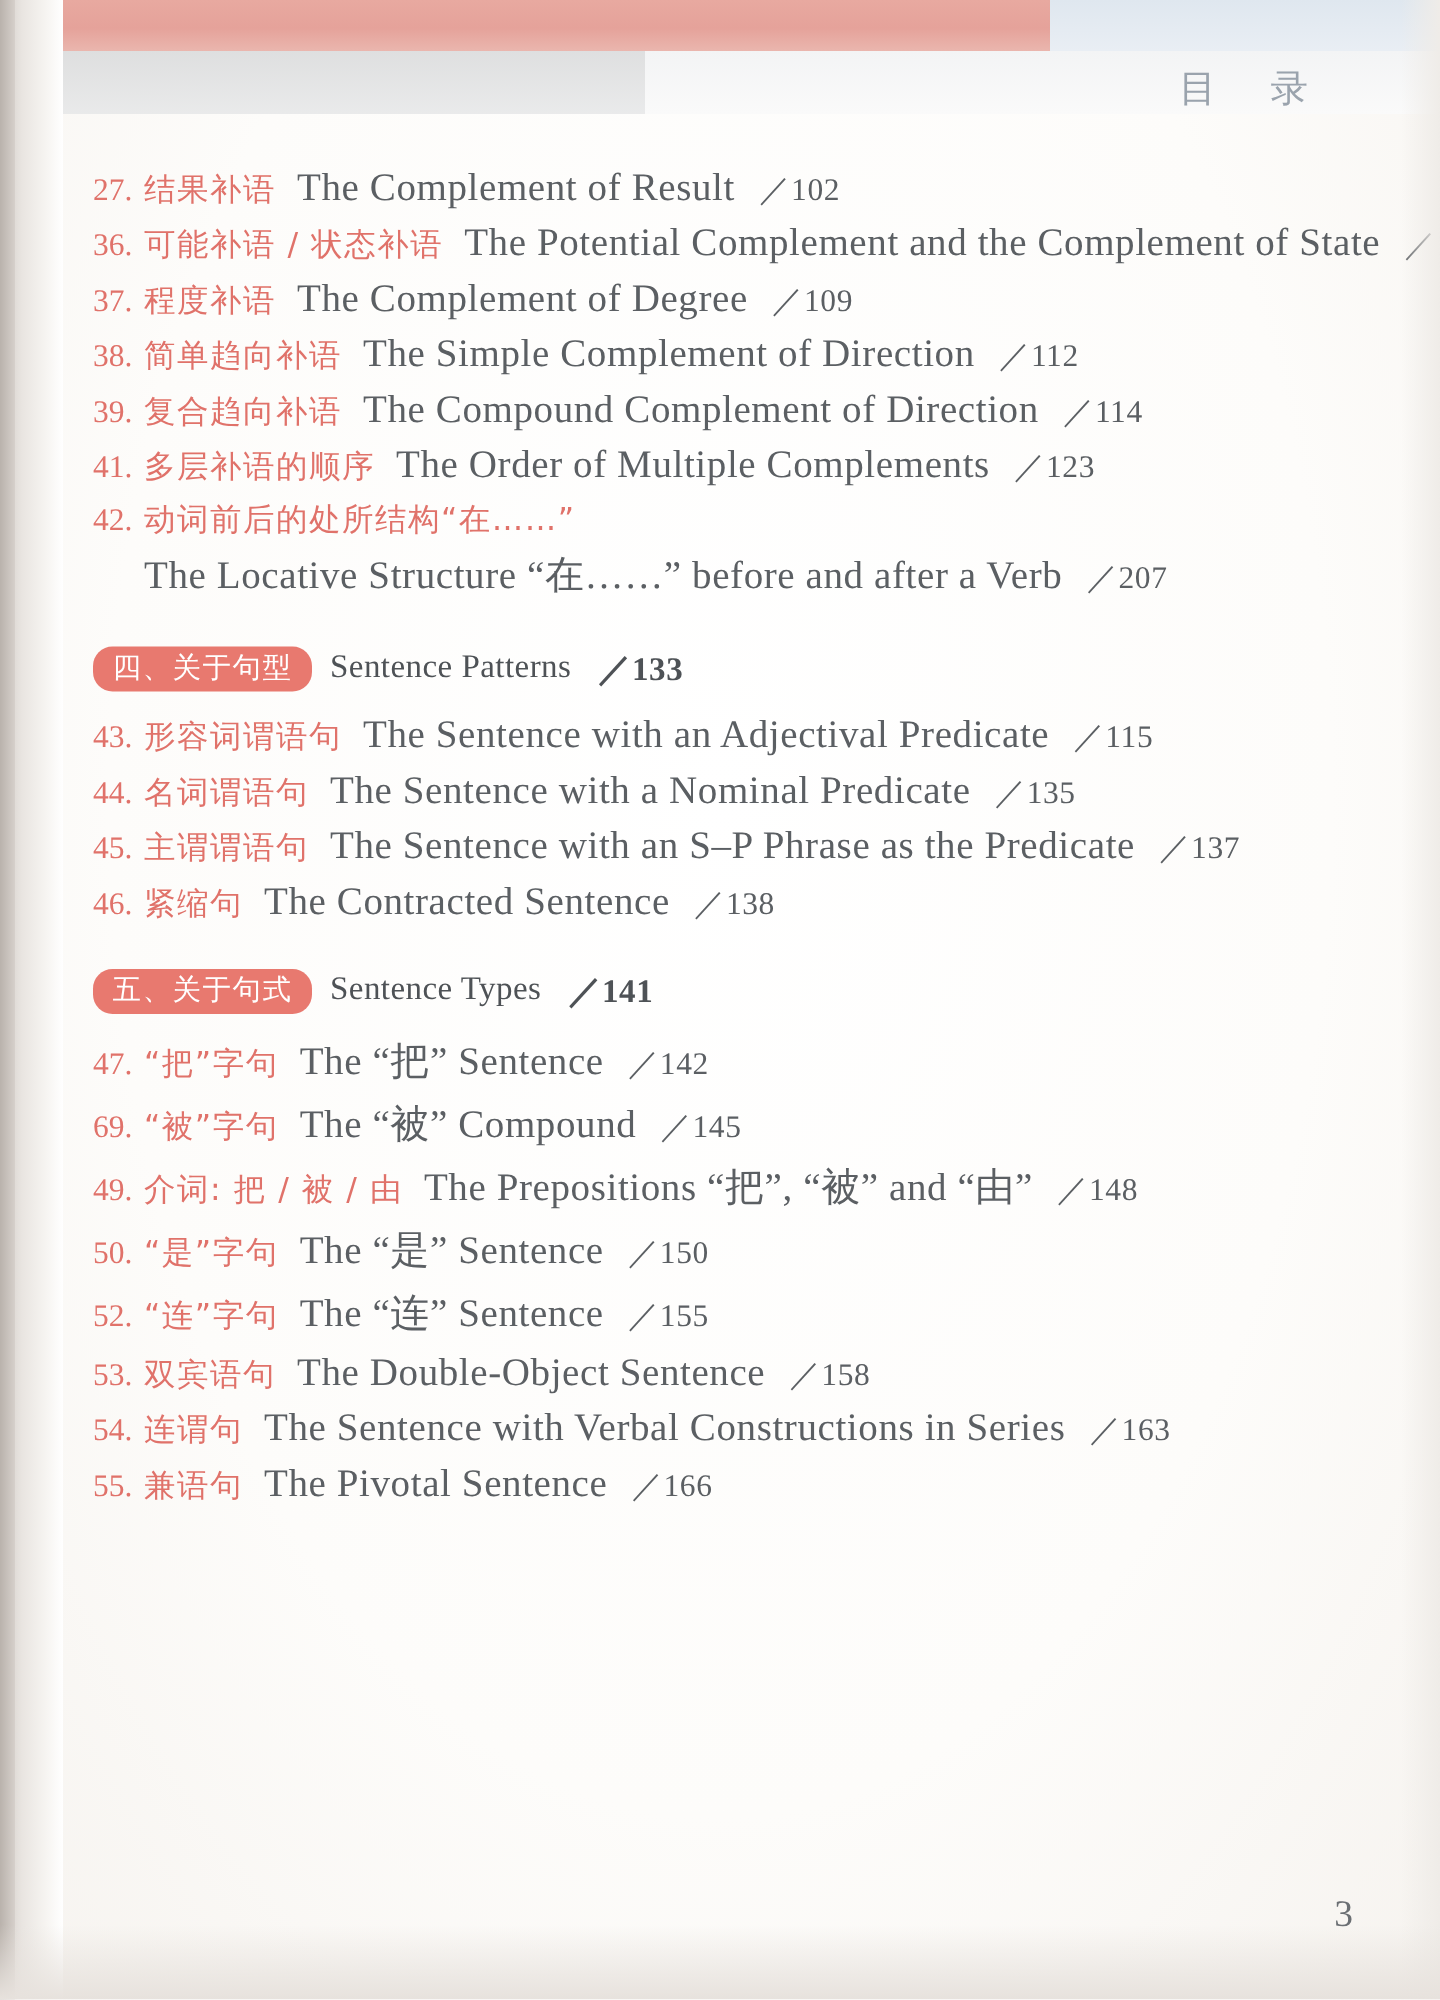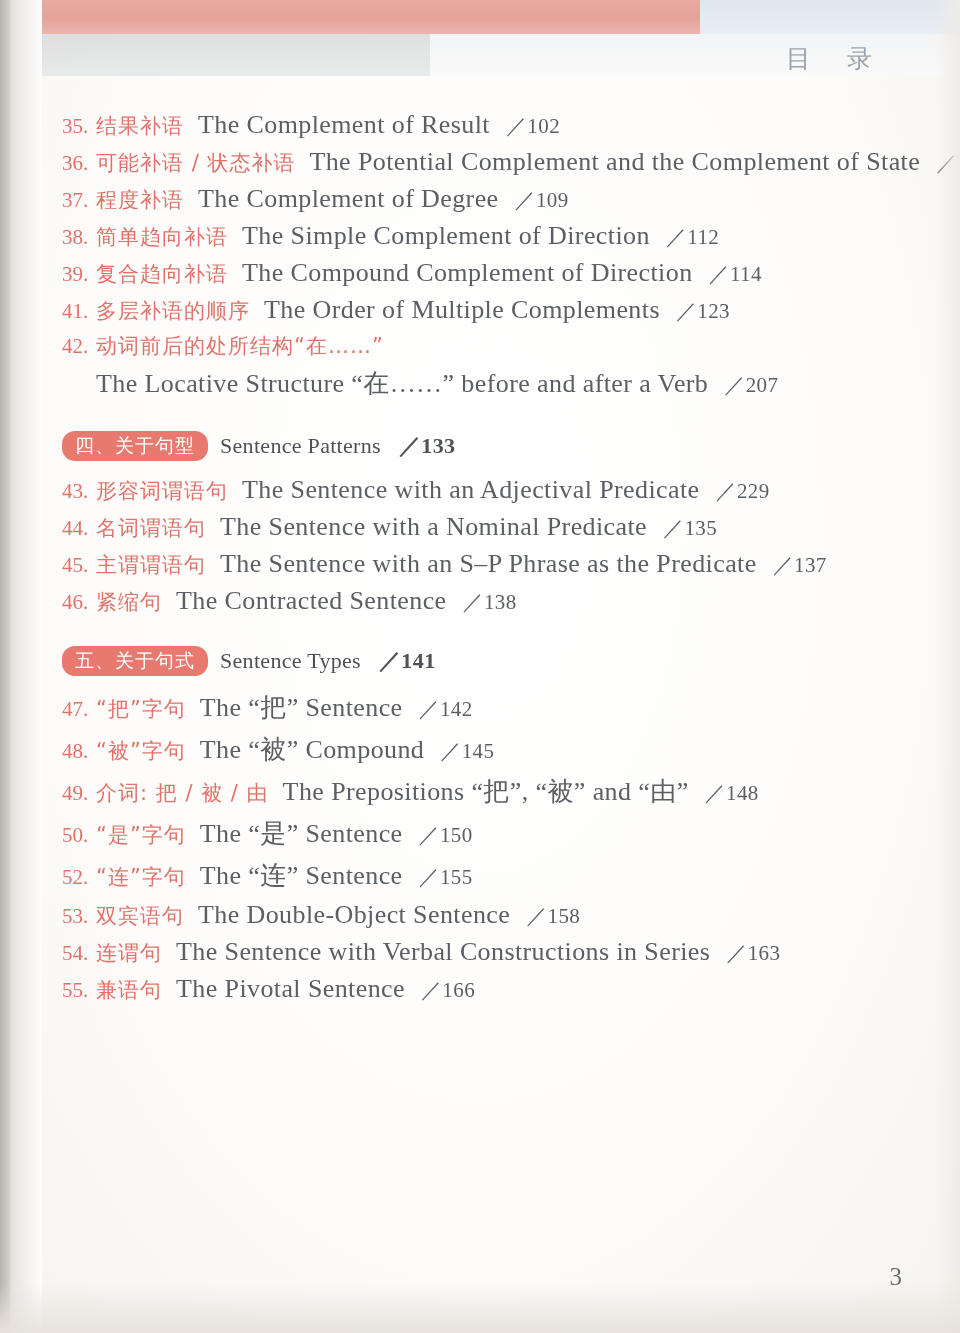--- a/index.html
+++ b/index.html
@@ -136,21 +136,21 @@
     align-items: baseline;
     white-space: nowrap;
   }
   .cont-line .en { margin-left: 0; }
 
   
   .section {
     margin-top: 30px;
     margin-bottom: 14px;
     display: flex;
-    align-items: center;
+    align-items: flex-start;
   }
   .pill {
     background: #e8796f;
     color: #ffffff;
     font-family: "DejaVu Sans", sans-serif;
     font-size: 19px;
     letter-spacing: 1px;
     padding: 5px 13px 6px 13px;
     border-radius: 13px;
     line-height: 1;
@@ -188,21 +188,21 @@
   <div id="top-band"></div>
   <div id="top-band-right"></div>
   <div id="header-strip"></div>
   <div id="header-strip2"></div>
 
   <div id="running-head">目  录</div>
 
   <div id="content">
 
     <div class="entry">
-      <span class="num">35.</span>
+      <span class="num">27.</span>
       <span class="cn">结果补语</span>
       <span class="en">The Complement of Result</span>
       <span class="pg">／102</span>
     </div>
 
     <div class="entry">
       <span class="num">36.</span>
       <span class="cn">可能补语 / 状态补语</span>
       <span class="en">The Potential Complement and the Complement of State</span>
       <span class="pg">／105</span>
@@ -249,21 +249,21 @@
     <div class="section">
       <span class="pill">四、关于句型</span>
       <span class="en">Sentence Patterns</span>
       <span class="pg">／133</span>
     </div>
 
     <div class="entry">
       <span class="num">43.</span>
       <span class="cn">形容词谓语句</span>
       <span class="en">The Sentence with an Adjectival Predicate</span>
-      <span class="pg">／229</span>
+      <span class="pg">／115</span>
     </div>
     <div class="entry">
       <span class="num">44.</span>
       <span class="cn">名词谓语句</span>
       <span class="en">The Sentence with a Nominal Predicate</span>
       <span class="pg">／135</span>
     </div>
     <div class="entry">
       <span class="num">45.</span>
       <span class="cn">主谓谓语句</span>
@@ -283,21 +283,21 @@
       <span class="pg">／141</span>
     </div>
 
     <div class="entry">
       <span class="num">47.</span>
       <span class="cn">“把”字句</span>
       <span class="en">The “把” Sentence</span>
       <span class="pg">／142</span>
     </div>
     <div class="entry">
-      <span class="num">48.</span>
+      <span class="num">69.</span>
       <span class="cn">“被”字句</span>
       <span class="en">The “被” Compound</span>
       <span class="pg">／145</span>
     </div>
     <div class="entry">
       <span class="num">49.</span>
       <span class="cn">介词: 把 / 被 / 由</span>
       <span class="en">The Prepositions “把”, “被” and “由”</span>
       <span class="pg">／148</span>
     </div>

